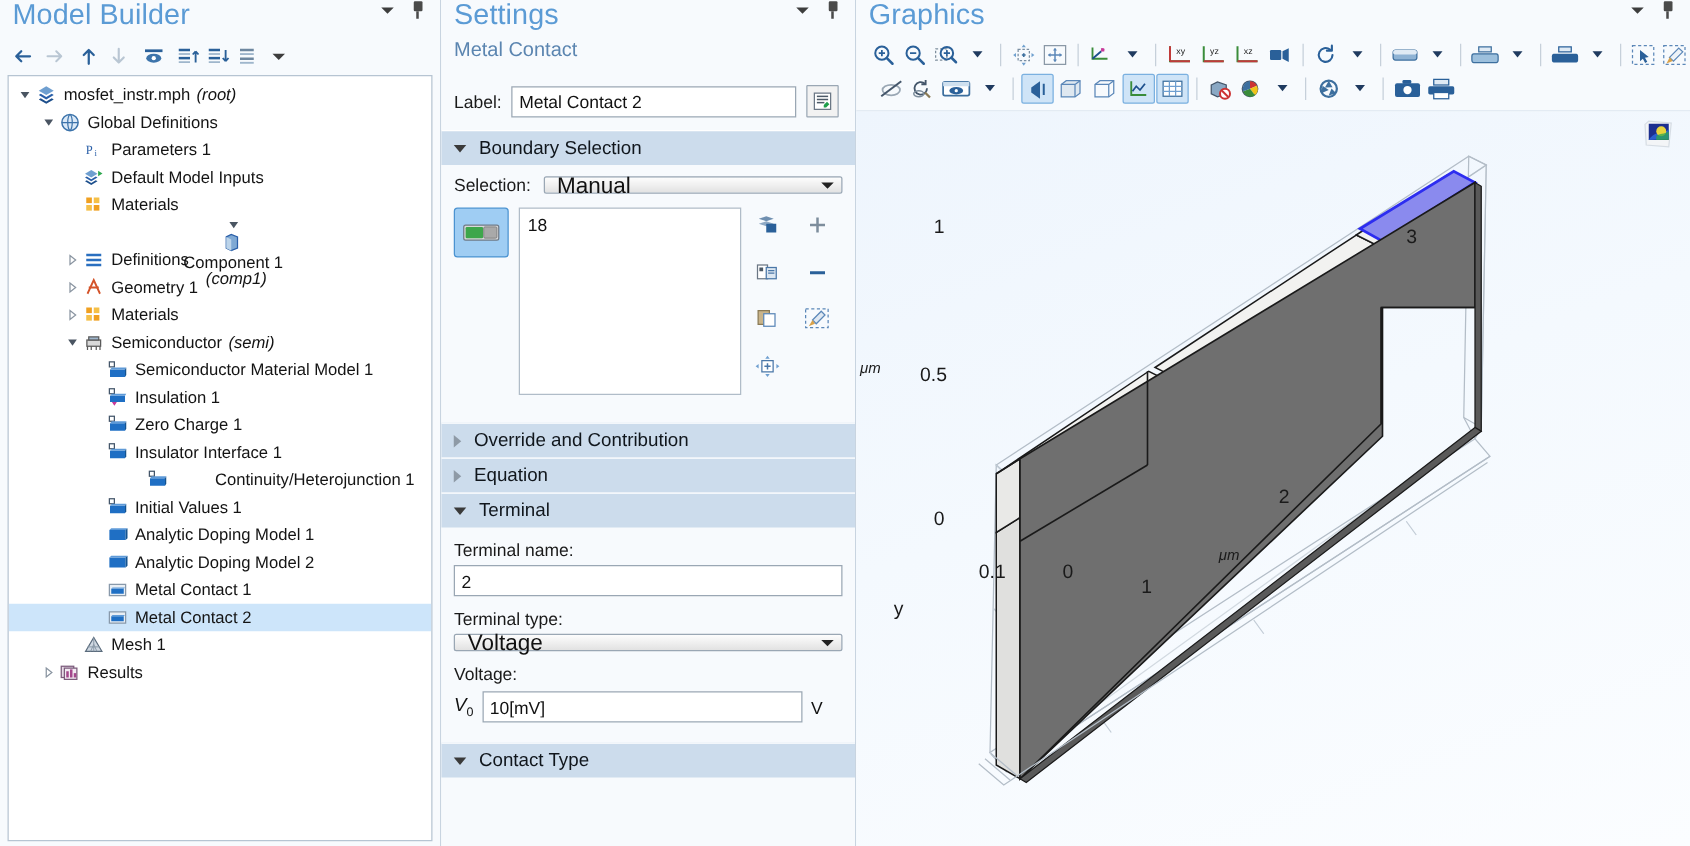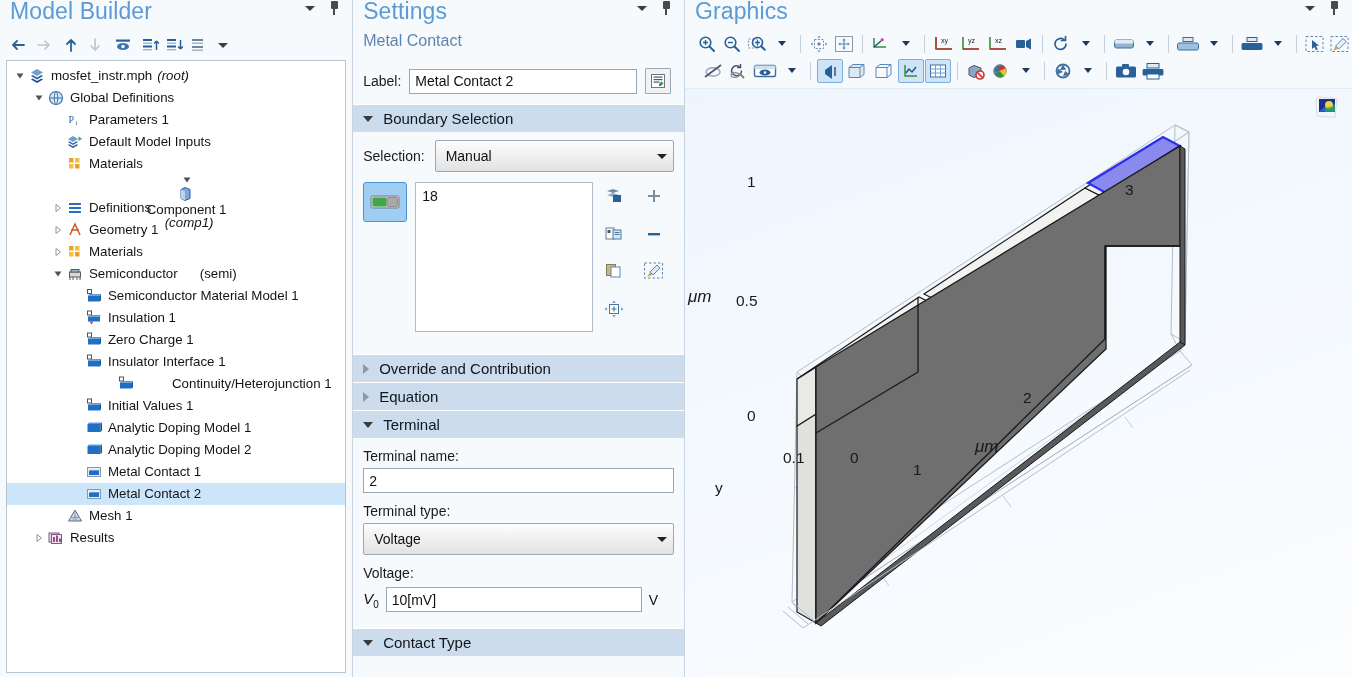--- a/index.html
+++ b/index.html
@@ -86,23 +86,23 @@
   }
   .section-head {
     height: 28px; background:#ccdcec; display:flex; align-items:center; gap:10px;
     padding-left: 10px; border-top:1px solid #fff;
   }
   .section-head .t { font-size:15px; color:#10161c; }
   .sec-tri-open { width:0;height:0;border-left:5.5px solid transparent;border-right:5.5px solid transparent;border-top:6px solid #3a3a3a; }
   .sec-tri-closed { width:0;height:0;border-top:5.5px solid transparent;border-bottom:5.5px solid transparent;border-left:6px solid #8e9aa6; }
   .sel-row { display:flex; align-items:center; gap:10px; padding: 8px 10px 0 10px; }
   select.combo, .combo {
-    height:32px; border:1px solid #9aa7b4; border-radius:2px;
+    height:14px; border:1px solid #9aa7b4; border-radius:2px;
     background: linear-gradient(#fdfdfd,#e2e2e2);
-    font-size:14px; padding:0 6px; color:#111; font-family:"Liberation Sans",sans-serif;
+    font-size:18px; padding:0 6px; color:#111; font-family:"Liberation Sans",sans-serif;
     display:flex; align-items:center; position:relative;
   }
   .combo .cval { flex:1 1 auto; padding-left:4px; }
   .combo .carr { width:0;height:0;border-left:5px solid transparent;border-right:5px solid transparent;border-top:5px solid #222; margin-left:6px;}
   .sel-area { display:flex; padding: 10px 10px 0 10px; gap:8px; }
   .sel-togglebtn {
     width:44px;height:40px;border:1px solid #4b93d1; background:#9fcdf3; border-radius:3px;
     display:flex;align-items:center;justify-content:center;
   }
   .sel-list {
@@ -129,21 +129,21 @@
   .gsep { width:1px; height:18px; background:#c6d0da; margin:0 5px; }
   .dd-arrow { width:0;height:0;border-left:4.5px solid transparent;border-right:4.5px solid transparent;border-top:5px solid #1f3a5f; margin:0 4px;}
   .gfx-canvas {
     position:absolute; left:0; right:0; top:88px; bottom:0;
     background: linear-gradient(160deg,#eef5fd 0%, #f4f9fe 45%, #fbfdff 100%);
     border-top:1px solid #e3ebf3;
     overflow:hidden;
   }
   .comsol-badge { position:absolute; right:12px; top:6px; width:26px; height:26px; }
   .axis-txt { position:absolute; font-size:15.5px; color:#1a1a1a; font-family:"Liberation Sans",sans-serif;}
-  .axis-unit { position:absolute; font-size:17px; color:#1a1a1a; font-style:italic;text-align:right; }
+  .axis-unit { position:absolute; font-size:12px; color:#1a1a1a; font-style:italic;text-align:right; }
 </style>
 </head>
 <body>
 
 <div id="app">
 
   <div class="panel" id="model-builder">
     <div class="panel-head">
       <div class="panel-title">Model Builder</div>
       <div class="panel-head-spacer"></div>
@@ -347,21 +347,21 @@
               </svg>
             </div>
             <div class="ticon">
               <svg width="18" height="18" viewBox="0 0 18 18">
                 <rect x="3.5" y="7" width="11" height="5" fill="#d9d9d9" stroke="#5a5a5a"></rect>
                 <rect x="5" y="4.5" width="8" height="2.5" fill="#9fb6cc" stroke="#5a5a5a"></rect>
                 <path d="M4 12v3M7 12v3M11 12v3M14 12v3" stroke="#5a5a5a"></path>
               </svg>
             </div>
             <div class="tlabel">Semiconductor</div>
-            <div class="tlabel" style="margin-left: 22px;">(semi)</div>
+            <div class="tlabel" style="font-style: italic; margin-left: 5px;">(semi)</div>
           </div>
           <div class="tnode" style="padding-left: 63px;">
             <div class="twist"></div>
             <div class="ticon">
               <svg width="18" height="18" viewBox="0 0 18 18">
                 <rect x="2.5" y="2.5" width="4" height="4" fill="#fff" stroke="#44566a"></rect>
                 <path d="M3 8.5h12v6H3z" fill="#1f6fc4"></path>
                 <path d="M3 8.5l1.5-1.5H16L15 8.5z" fill="#5e9ad8"></path>
                 <path d="M15 8.5L16 7v6l-1 1.5z" fill="#14538f"></path>
               </svg>

